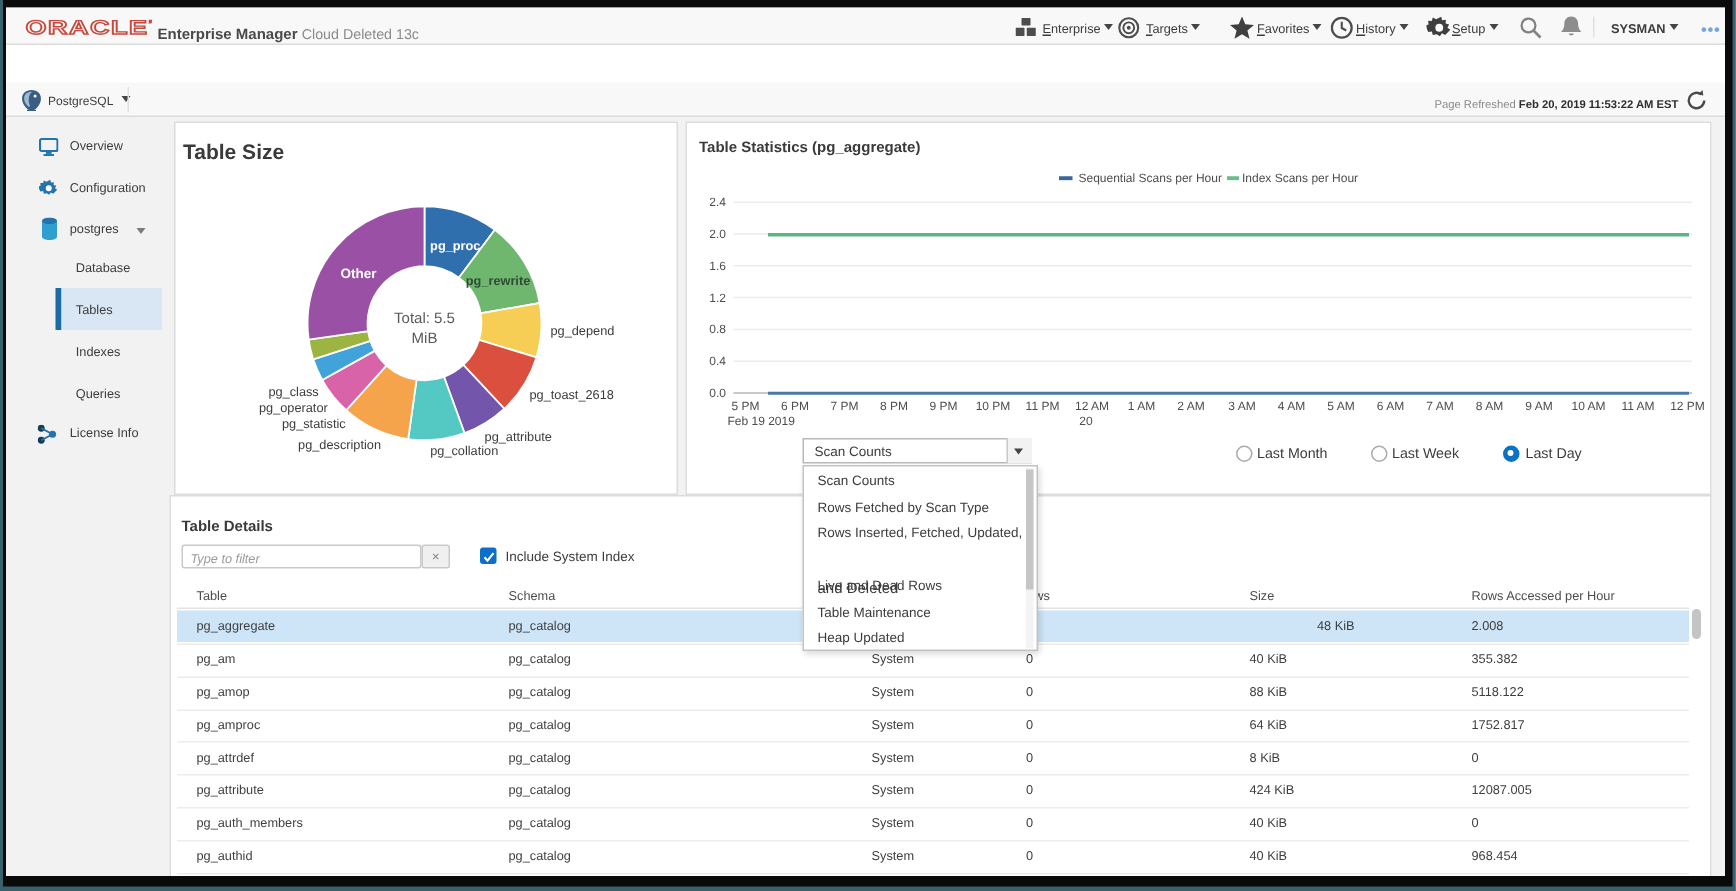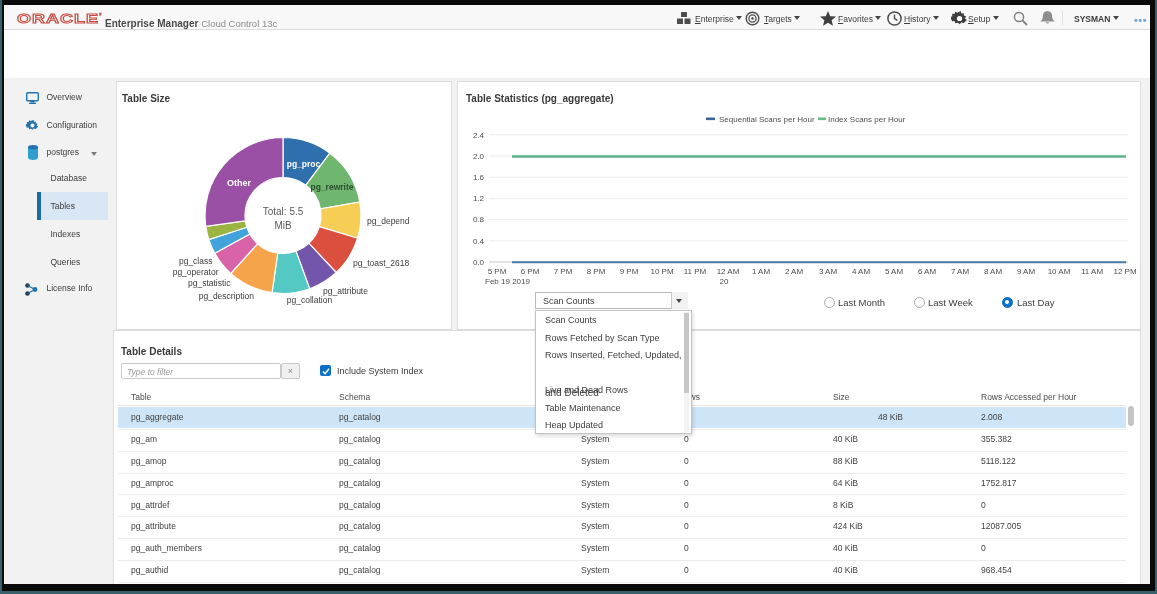--- a/index.html
+++ b/index.html
@@ -20,21 +20,21 @@
 .gray-sep{position:absolute;width:1px;background:#e0e0e0}
 u{text-decoration:underline}
 </style></head>
 <body>
 <div class="edge" style="left:0;top:0;width:2px;height:594px"></div>
 <div class="edge" style="left:1155px;top:0;width:2px;height:594px"></div>
 <div class="edge" style="left:0;top:591px;width:1157px;height:3px"></div>
 <div id="win">
 <div id="r1">
  <div class="a" style="left:13px;top:6px;font-size:18px;font-weight:bold;color:transparent;-webkit-text-stroke:1.3px #c8473c;letter-spacing:1px;transform:scaleY(0.72);transform-origin:top left">ORACLE<span style="font-size:9px;vertical-align:6px;-webkit-text-stroke:1px #c8473c">’</span></div>
- <div class="a t" style="left:101px;top:13px;font-size:10px;color:#4a4a4a"><b>Enterprise Manager</b> <span style="font-size:9.5px;color:#8b8b8b">Cloud Control 13c</span></div>
+ <div class="a t" style="left:101px;top:13px;font-size:10px;color:#4a4a4a"><b>Enterprise Manager</b> <span style="font-size:9.5px;color:#8b8b8b">Cloud Deleted 13c</span></div>
  <svg class="a" style="left:673px;top:7px" width="16" height="13" viewBox="0 0 16 13" fill="#4d4d4d">
         <rect x="4" y="0" width="6" height="5" rx="0.5"></rect>
         <rect x="0" y="6.5" width="6" height="5.5" rx="0.5"></rect>
         <rect x="7.5" y="6.5" width="6" height="5.5" rx="0.5"></rect>
       </svg>
  <div class="mitem" style="left:691px;top:9px"><u>E</u>nterprise <span class="caret"></span></div>
  <svg class="a" style="left:741px;top:6px" width="15" height="15" viewBox="0 0 15 15">
         <circle cx="7.5" cy="7.5" r="6.3" fill="none" stroke="#4d4d4d" stroke-width="1.4"></circle>
         <circle cx="7.5" cy="7.5" r="3.6" fill="none" stroke="#4d4d4d" stroke-width="1.3"></circle>
         <circle cx="7.5" cy="7.5" r="1.3" fill="#4d4d4d"></circle>
@@ -58,20 +58,35 @@
         <circle cx="6" cy="6" r="4.6" fill="none" stroke="#828282" stroke-width="1.5"></circle>
         <path d="M9.5 9.5L14 14" stroke="#828282" stroke-width="1.8"></path>
       </svg>
  <svg class="a" style="left:1036px;top:5px" width="15" height="16" viewBox="0 0 15 16">
         <path d="M7.5 1c-3 0-4.6 2.2-4.6 4.8 0 3.4-1.5 4.8-2.4 5.6h14c-.9-.8-2.4-2.2-2.4-5.6C12.1 3.2 10.5 1 7.5 1z" fill="#8d8d8d"></path>
         <path d="M5.7 12.3a1.9 1.9 0 003.6 0z" fill="#8d8d8d"></path>
       </svg>
  <div class="gray-sep" style="left:1058px;top:6px;height:14px"></div>
  <div class="mitem bold" style="left:1070px;top:9px">SYSMAN <span class="caret"></span></div>
  <div class="a t" style="left:1130px;top:9px;font-size:11px;color:#76a7d8;font-weight:bold;letter-spacing:0.5px">•••</div>
+</div>
+<div id="r3">
+ <svg class="a" style="left:10px;top:5px" width="14" height="14" viewBox="0 0 14 14">
+        <path d="M7 0C3 0 .7 2.5.7 5.6c0 3.4 2.6 6.6 4.5 7.6 1.2.6 2.4.6 3.6 0 1.9-1 4.5-4.2 4.5-7.6C13.3 2.5 11 0 7 0z" fill="#3a5e83"></path>
+        <path d="M6.6 1.2c-2.8.2-4.5 1.9-4.5 4.3 0 2.4 1.5 4.7 2.9 5.6.6.4 1.2-.1.9-.7-.8-1.9-1-4.4-.4-6.4.3-1.1.7-2 1.5-2.4.4-.2.3-.5-.4-.4z" fill="#9db9d4"></path>
+        <circle cx="9.4" cy="4" r="1" fill="#fff"></circle>
+        <path d="M4 13.2h6v.8H4z" fill="#3a5e83"></path>
+      </svg>
+ <div class="a t" style="left:28px;top:8px;font-size:8px;color:#3c3c3c">PostgreSQL <span class="caret" style="margin-left:3px"></span></div>
+ <div class="gray-sep" style="left:81px;top:3px;height:17px"></div>
+ <div class="a t" style="right:31px;top:10px;font-size:7.5px;color:#8a8a8a">Page Refreshed <b style="color:#2e2e2e">Feb 20, 2019 11:53:22 AM EST</b></div>
+ <svg class="a" style="right:12px;top:5px" width="14" height="14" viewBox="0 0 15 15">
+        <path d="M13 7.5a5.5 5.5 0 11-2.2-4.4" fill="none" stroke="#4a4a4a" stroke-width="1.7"></path>
+        <path d="M11.8 0l.6 3.9-3.8-.7z" fill="#4a4a4a"></path>
+      </svg>
 </div>
 <div id="content"></div>
 
 <div class="a" style="left:33px;top:187px;width:3.5px;height:28px;background:#1d6ba5"></div>
 <div class="a" style="left:36.5px;top:187px;width:67px;height:28px;background:#d9e6f4"></div>
 <svg class="a" style="left:22px;top:87px" width="13" height="12" viewBox="0 0 13 12">
       <rect x="0.7" y="0.7" width="11.6" height="8" rx="1" fill="none" stroke="#2373ae" stroke-width="1.4"></rect>
       <rect x="4.6" y="9" width="3.8" height="1.6" fill="#2373ae"></rect>
       <rect x="3" y="10.7" width="7" height="1.3" fill="#2373ae"></rect>
     </svg>
@@ -93,21 +108,21 @@
 <div class="mitem" style="left:46.5px;top:252px">Queries</div>
 <svg class="a" style="left:21px;top:278px" width="13" height="13" viewBox="0 0 13 13">
       <circle cx="2.5" cy="2.5" r="2.3" fill="#173c56"></circle>
       <circle cx="2.5" cy="10.5" r="2.3" fill="#173c56"></circle>
       <circle cx="10" cy="6.5" r="2.4" fill="#2373ae"></circle>
       <path d="M2.5 2.5L10 6.5 2.5 10.5" fill="none" stroke="#2373ae" stroke-width="1.3"></path>
     </svg>
 <div class="mitem" style="left:42.5px;top:277.5px">License Info</div>
 
 <div class="panel" style="left:112px;top:76px;width:336px;height:249px"></div>
-<div class="a t bold" style="left:118px;top:88px;font-size:10px;color:#3a3a3a">Table Size</div>
+<div class="a t bold" style="left:118px;top:88px;font-size:14px;color:#3a3a3a">Table Size</div>
 <svg class="a" style="left:113px;top:77px" width="334" height="247" viewBox="117 82 334 247">
 <g stroke="#fff" stroke-width="1.2">
 <path d="M283.0 137.5 A78.0 78.0 0 0 1 329.9 153.2 L305.9 185.2 A38.0 38.0 0 0 0 283.0 177.5 Z" fill="#2f6fae"></path>
 <path d="M329.9 153.2 A78.0 78.0 0 0 1 359.8 202.0 L320.4 208.9 A38.0 38.0 0 0 0 305.9 185.2 Z" fill="#6fb66f"></path>
 <path d="M359.8 202.0 A78.0 78.0 0 0 1 357.6 238.3 L319.3 226.6 A38.0 38.0 0 0 0 320.4 208.9 Z" fill="#f6ce55"></path>
 <path d="M357.6 238.3 A78.0 78.0 0 0 1 336.2 272.5 L308.9 243.3 A38.0 38.0 0 0 0 319.3 226.6 Z" fill="#da4f3d"></path>
 <path d="M336.2 272.5 A78.0 78.0 0 0 1 309.7 288.8 L296.0 251.2 A38.0 38.0 0 0 0 308.9 243.3 Z" fill="#7356ab"></path>
 <path d="M309.7 288.8 A78.0 78.0 0 0 1 272.1 292.7 L277.7 253.1 A38.0 38.0 0 0 0 296.0 251.2 Z" fill="#54c9c4"></path>
 <path d="M272.1 292.7 A78.0 78.0 0 0 1 230.8 273.5 L257.6 243.7 A38.0 38.0 0 0 0 277.7 253.1 Z" fill="#f6a44c"></path>
 <path d="M230.8 273.5 A78.0 78.0 0 0 1 214.8 253.3 L249.8 233.9 A38.0 38.0 0 0 0 257.6 243.7 Z" fill="#d863a8"></path>

